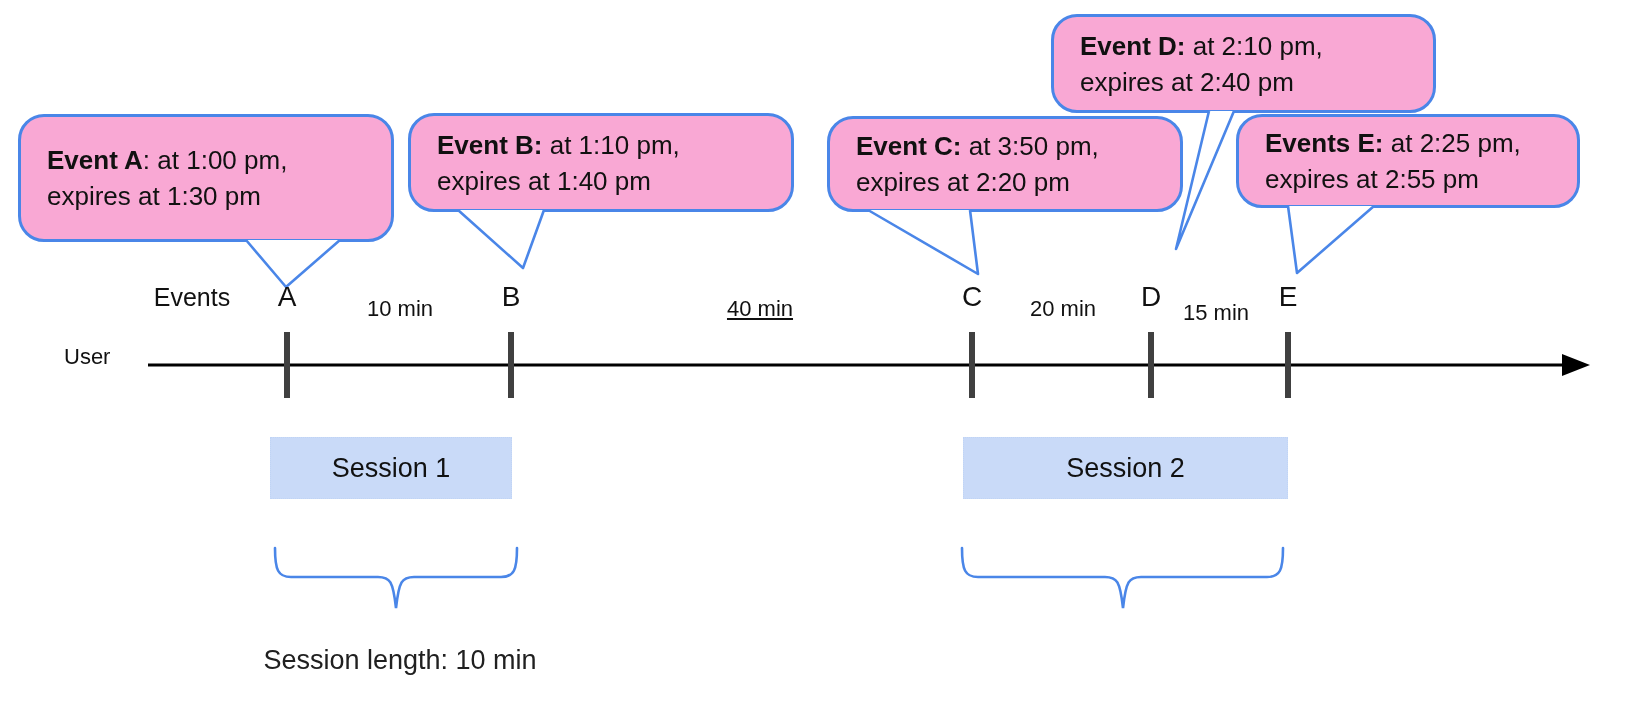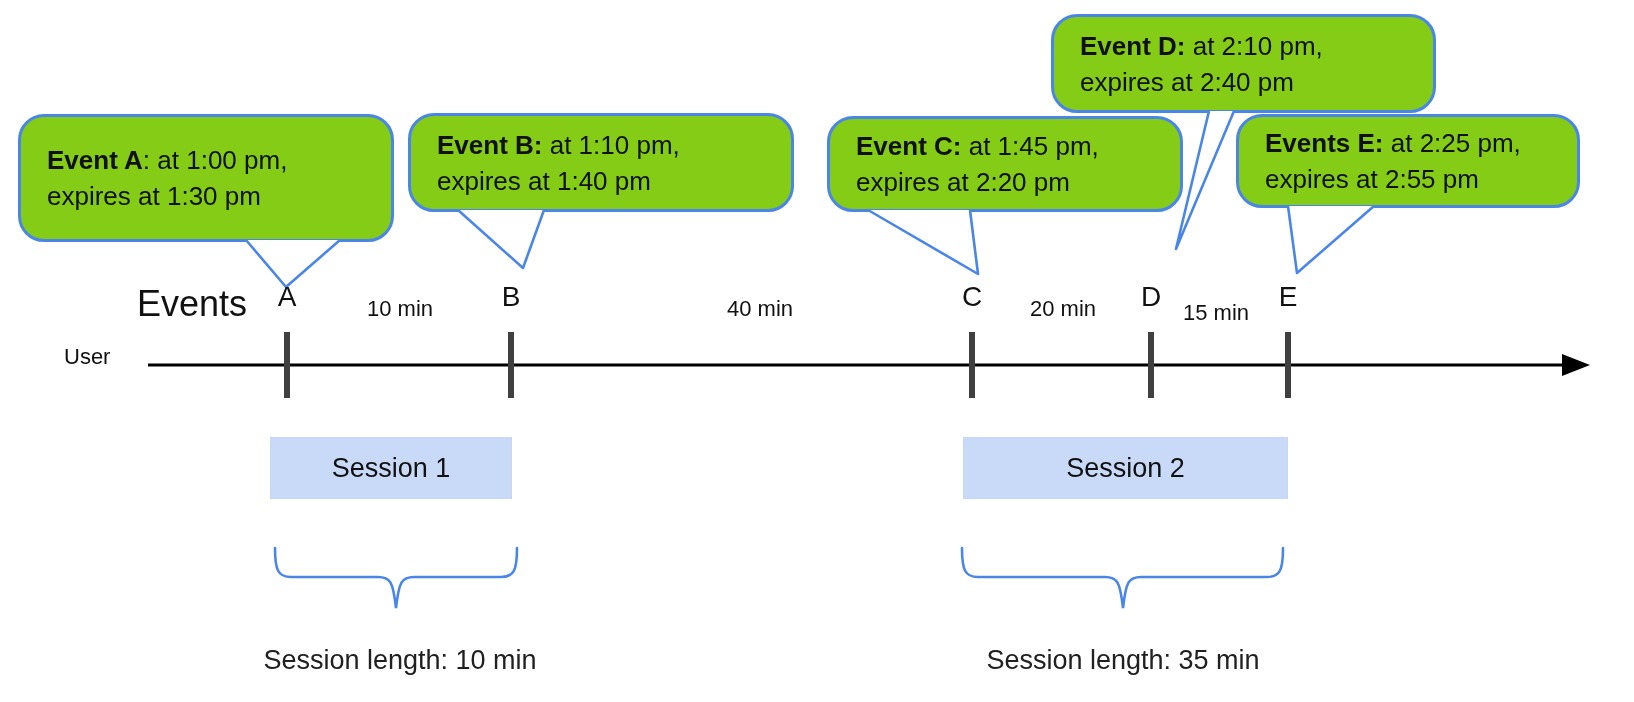--- a/index.html
+++ b/index.html
@@ -7,36 +7,36 @@
     --session-fill:#c9daf8;
     --tick:#404040;
     --line:#000000;
   }
   html,body{margin:0;padding:0;background:#ffffff;}
   #stage{
     position:relative;width:1634px;height:702px;background:#ffffff;
     font-family:"Liberation Sans",sans-serif;color:#111;overflow:hidden;
   }
   .bubble{
-    position:absolute;z-index:1;background:#84cc16;
+    position:absolute;z-index:1;background:#f9a8d4;
     border:3px solid var(--accent);border-radius:26px;
     display:flex;flex-direction:column;justify-content:center;
     padding-left:26px;box-sizing:border-box;
     font-size:26px;line-height:36px;color:#111;
   }
   .bubble b{font-weight:bold;}
   svg.overlay{position:absolute;left:0;top:0;z-index:2;pointer-events:none;}
   .tail{fill:#ffffff;stroke:var(--accent);stroke-width:2.6;stroke-linejoin:round;}
   .brace{fill:none;stroke:var(--accent);stroke-width:2.6;stroke-linecap:round;}
   .tick{fill:var(--tick);}
   .tl-line{stroke:var(--line);stroke-width:3;}
   .tl-head{fill:var(--line);}
   .lbl{position:absolute;z-index:3;white-space:nowrap;}
   .center{transform:translateX(-50%);}
-  .events-lbl{font-size:36px;}
+  .events-lbl{font-size:25px;}
   .user-lbl{font-size:22px;}
   .letter{font-size:28px;}
   .interval{font-size:22px;}
   .session-box{
     position:absolute;z-index:3;top:437px;height:62px;
     background:var(--session-fill);border:1px dotted #c0d4f5;box-sizing:border-box;
     display:flex;align-items:center;justify-content:center;
     font-size:27px;color:#111;
   }
   .session-length{font-size:27px;color:#202020;}
@@ -50,21 +50,21 @@
     <div><b>Event A</b><span>: at 1:00 pm,</span></div>
     <div>expires at 1:30 pm</div>
   </div>
 
   <div class="bubble" style="left:408px;top:113px;width:386px;height:99px;">
     <div><b>Event B:</b><span> at 1:10 pm,</span></div>
     <div>expires at 1:40 pm</div>
   </div>
 
   <div class="bubble" style="left:827px;top:116px;width:356px;height:96px;">
-    <div><b>Event C:</b><span> at 1:45 pm,</span></div>
+    <div><b>Event C:</b><span> at 3:50 pm,</span></div>
     <div>expires at 2:20 pm</div>
   </div>
 
   <div class="bubble" style="left:1051px;top:14px;width:385px;height:99px;">
     <div><b>Event D:</b><span> at 2:10 pm,</span></div>
     <div>expires at 2:40 pm</div>
   </div>
 
   <div class="bubble" style="left:1236px;top:114px;width:344px;height:94px;">
     <div><b>Events E:</b><span> at 2:25 pm,</span></div>
@@ -95,27 +95,26 @@
   <div class="lbl events-lbl center" style="left:192px;top:283px;">Events</div>
   <div class="lbl user-lbl" style="left:64px;top:344px;">User</div>
 
   <div class="lbl letter center" style="left:287px;top:281px;">A</div>
   <div class="lbl letter center" style="left:511px;top:281px;">B</div>
   <div class="lbl letter center" style="left:972px;top:281px;">C</div>
   <div class="lbl letter center" style="left:1151px;top:281px;">D</div>
   <div class="lbl letter center" style="left:1288px;top:281px;">E</div>
 
   <div class="lbl interval center" style="left:400px;top:296px;">10 min</div>
-  <div class="lbl interval center" style="left:760px;top:296px;">40 min</div>
+  <div class="lbl interval center" style="left:760px;top:296px;text-decoration:underline;">40 min</div>
   <div class="lbl interval center" style="left:1063px;top:296px;">20 min</div>
   <div class="lbl interval center" style="left:1216px;top:300px;">15 min</div>
 
   <div class="session-box" style="left:270px;width:242px;">
     <span>Session 1</span>
   </div>
   <div class="session-box" style="left:963px;width:325px;">
     <span>Session 2</span>
   </div>
 
   <div class="lbl session-length center" style="left:400px;top:645px;">Session length: 10 min</div>
-  <div class="lbl session-length center" style="left:1123px;top:645px;">Session length: 35 min</div>
 
 </div>
 
 </body></html>

